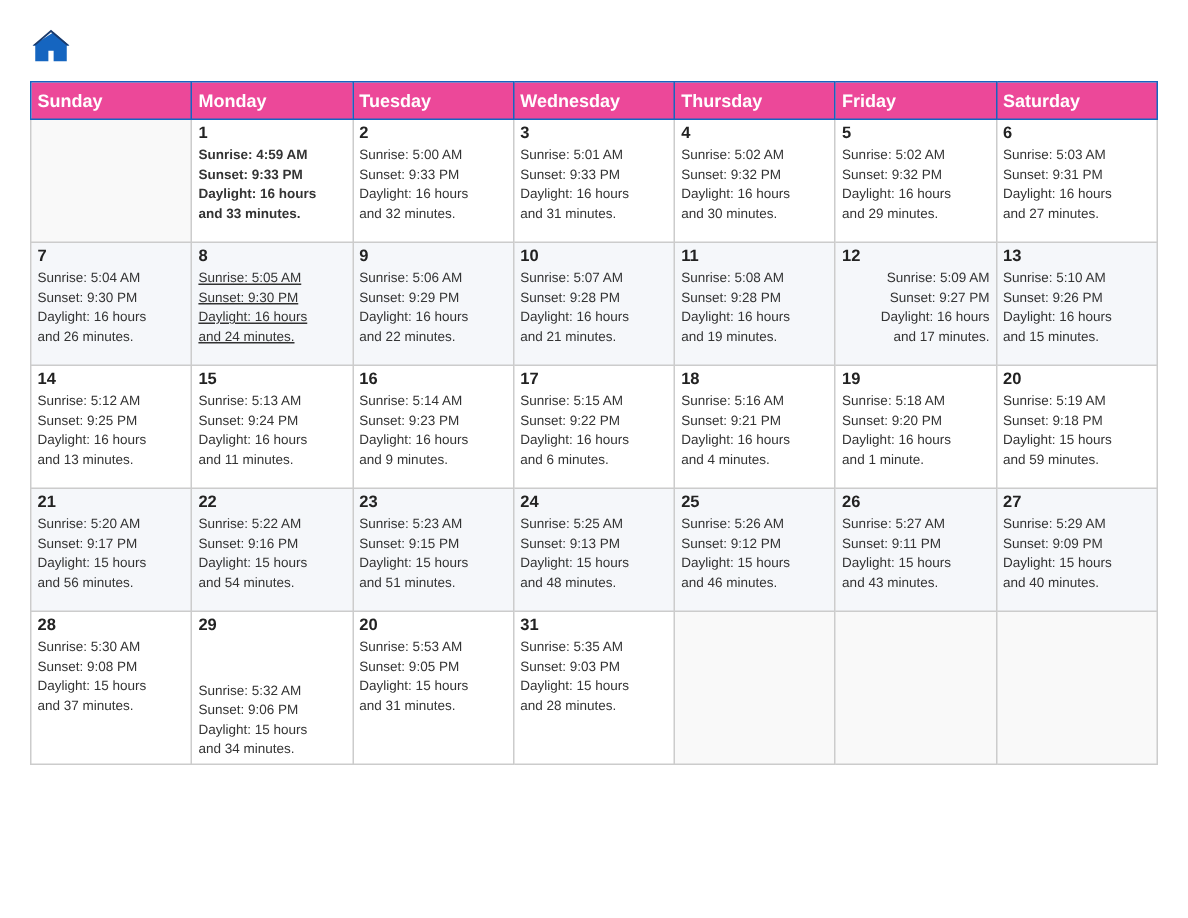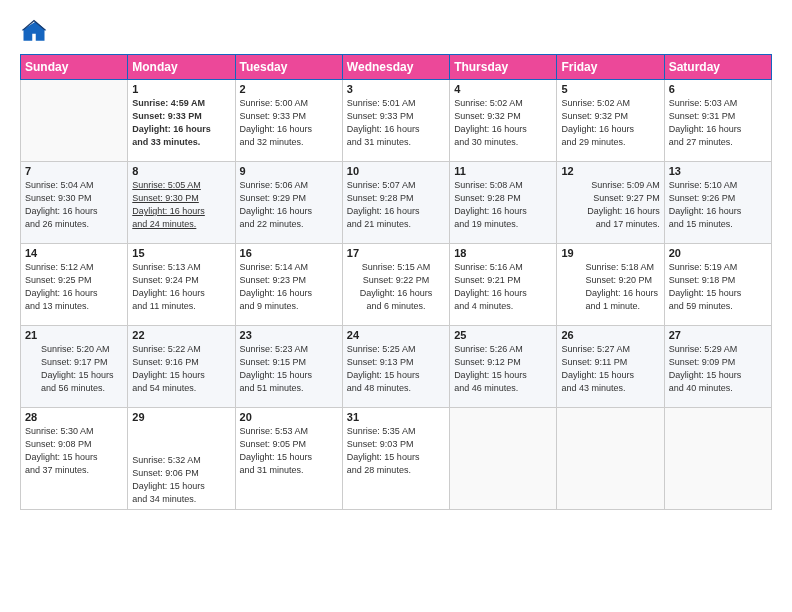--- a/index.html
+++ b/index.html
@@ -239,51 +239,51 @@
           </td>
           <td>
             <span class="day-num">16</span>
             <div class="day-info" style="white-space: pre-line;">Sunrise: 5:14 AM
 Sunset: 9:23 PM
 Daylight: 16 hours
 and 9 minutes.</div>
           </td>
           <td>
             <span class="day-num">17</span>
-            <div class="day-info" style="white-space: pre-line; text-align: center;">Sunrise: 5:15 AM
+            <div class="day-info" style="white-space: pre-line;">Sunrise: 5:15 AM
 Sunset: 9:22 PM
 Daylight: 16 hours
 and 6 minutes.</div>
           </td>
           <td>
             <span class="day-num">18</span>
             <div class="day-info" style="white-space: pre-line;">Sunrise: 5:16 AM
 Sunset: 9:21 PM
 Daylight: 16 hours
 and 4 minutes.</div>
           </td>
           <td>
             <span class="day-num">19</span>
-            <div class="day-info" style="white-space: pre-line; margin-left: 24px;">Sunrise: 5:18 AM
+            <div class="day-info" style="white-space: pre-line;">Sunrise: 5:18 AM
 Sunset: 9:20 PM
 Daylight: 16 hours
 and 1 minute.</div>
           </td>
           <td>
             <span class="day-num">20</span>
             <div class="day-info" style="white-space: pre-line;">Sunrise: 5:19 AM
 Sunset: 9:18 PM
 Daylight: 15 hours
 and 59 minutes.</div>
           </td>
         </tr>
         <tr>
           <td>
             <span class="day-num">21</span>
-            <div class="day-info" style="white-space: pre-line; margin-left: 16px;">Sunrise: 5:20 AM
+            <div class="day-info" style="white-space: pre-line;">Sunrise: 5:20 AM
 Sunset: 9:17 PM
 Daylight: 15 hours
 and 56 minutes.</div>
           </td>
           <td>
             <span class="day-num">22</span>
             <div class="day-info" style="white-space: pre-line;">Sunrise: 5:22 AM
 Sunset: 9:16 PM
 Daylight: 15 hours
 and 54 minutes.</div>

